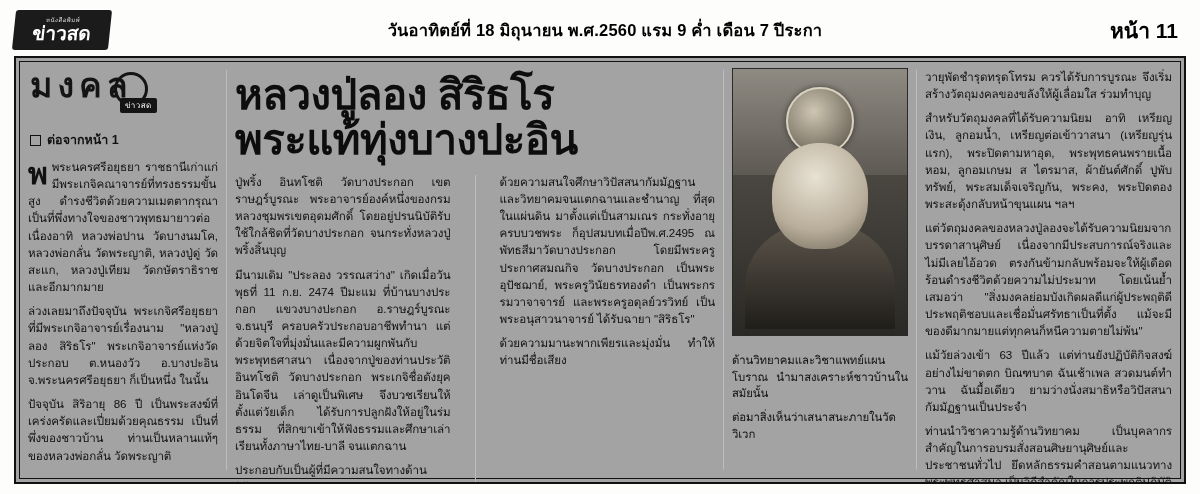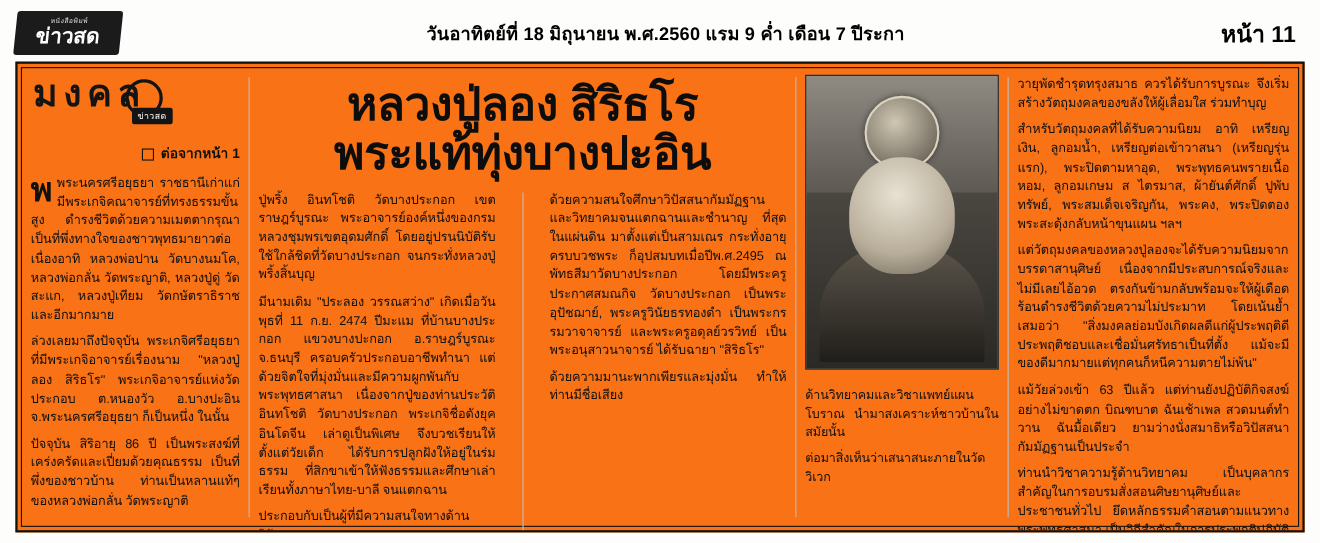--- a/index.html
+++ b/index.html
@@ -74,21 +74,21 @@
   }
 
   
   .frame {
     position: absolute;
     left: 14px;
     top: 56px;
     right: 14px;
     bottom: 10px;
     border: 2px solid #111;
-    background: #f97316;
+    background: #a3a3a3;
     box-sizing: border-box;
     overflow: hidden;
   }
   .inner {
     position: absolute;
     inset: 3px;
     border: 1px solid #111;
     box-sizing: border-box;
     display: flex;
     padding: 6px 8px 6px 8px;
@@ -138,21 +138,20 @@
     border-radius: 2px;
     letter-spacing: .4px;
   }
   .contfrom {
     display: flex;
     align-items: center;
     gap: 6px;
     font-size: 12.5px;
     margin: 8px 0 8px 2px;
     font-weight: bold;
-    justify-content: flex-end;
   }
   .sq {
     width: 9px;
     height: 9px;
     border: 1.5px solid #111;
     display: inline-block;
     flex: none;
   }
   .body-text {
     font-size: 11.6px;
@@ -175,21 +174,21 @@
     width: 480px;
     flex: none;
     display: flex;
     flex-direction: column;
   }
   .headline {
     font-size: 42px;
     font-weight: bold;
     line-height: 1.08;
     color: #0d0d0d;
-    text-align: center;
+    text-align: left;
     letter-spacing: -0.5px;
     padding-top: 4px;
   }
   .headline .l2 { display: block; }
   .col2-body {
     margin-top: 10px;
     display: flex;
     gap: 24px;
     flex: 1;
   }
@@ -333,21 +332,21 @@
         </div>
         <div class="photo-caption body-text">
           <p class="para">ด้านวิทยาคมและวิชาแพทย์แผนโบราณ นำมาสงเคราะห์ชาวบ้านในสมัยนั้น</p>
           <p class="para">ต่อมาสิ่งเห็นว่าเสนาสนะภายในวัดวิเวก</p>
         </div>
       </div>
 
       <div class="rule-v"></div>
 
       <div class="col4 body-text">
-        <p class="para">วายุพัดชำรุดทรุงสมาธ ควรได้รับการบูรณะ จึงเริ่มสร้างวัตถุมงคลของขลังให้ผู้เลื่อมใส ร่วมทำบุญ</p>
+        <p class="para">วายุพัดชำรุดทรุดโทรม ควรได้รับการบูรณะ จึงเริ่มสร้างวัตถุมงคลของขลังให้ผู้เลื่อมใส ร่วมทำบุญ</p>
         <p class="para">สำหรับวัตถุมงคลที่ได้รับความนิยม อาทิ เหรียญเงิน, ลูกอมน้ำ, เหรียญต่อเข้าวาสนา (เหรียญรุ่นแรก), พระปิดตามหาอุด, พระพุทธคนพรายเนื้อหอม, ลูกอมเกษม ส ไตรมาส, ผ้ายันต์ศักดิ์ ปูพับทรัพย์, พระสมเด็จเจริญกัน, พระคง, พระปิดตอง พระสะดุ้งกลับหน้าขุนแผน ฯลฯ</p>
         <p class="para">แต่วัตถุมงคลของหลวงปู่ลองจะได้รับความนิยมจากบรรดาสานุศิษย์ เนื่องจากมีประสบการณ์จริงและไม่มีเลยไอ้อวด ตรงกันข้ามกลับพร้อมจะให้ผู้เดือดร้อนดำรงชีวิตด้วยความไม่ประมาท โดยเน้นย้ำเสมอว่า "สิ่งมงคลย่อมบังเกิดผลดีแก่ผู้ประพฤติดี ประพฤติชอบและเชื่อมั่นศรัทธาเป็นที่ตั้ง แม้จะมีของดีมากมายแต่ทุกคนก็หนีความตายไม่พ้น"</p>
         <p class="para">แม้วัยล่วงเข้า 63 ปีแล้ว แต่ท่านยังปฏิบัติกิจสงฆ์อย่างไม่ขาดตก บิณฑบาต ฉันเช้าเพล สวดมนต์ทำวาน ฉันมื้อเดียว ยามว่างนั่งสมาธิหรือวิปัสสนากัมมัฏฐานเป็นประจำ</p>
         <p class="para">ท่านนำวิชาความรู้ด้านวิทยาคม เป็นบุคลากรสำคัญในการอบรมสั่งสอนศิษยานุศิษย์และประชาชนทั่วไป ยึดหลักธรรมคำสอนตามแนวทางพระพุทธศาสนา เป็นวิถีสำคัญในการประพฤติปฏิบัติธรรมและเจริญกรรมไม่อย่างง่าย</p>
 
       </div>
 
     </div>
   </div>
 </div>

